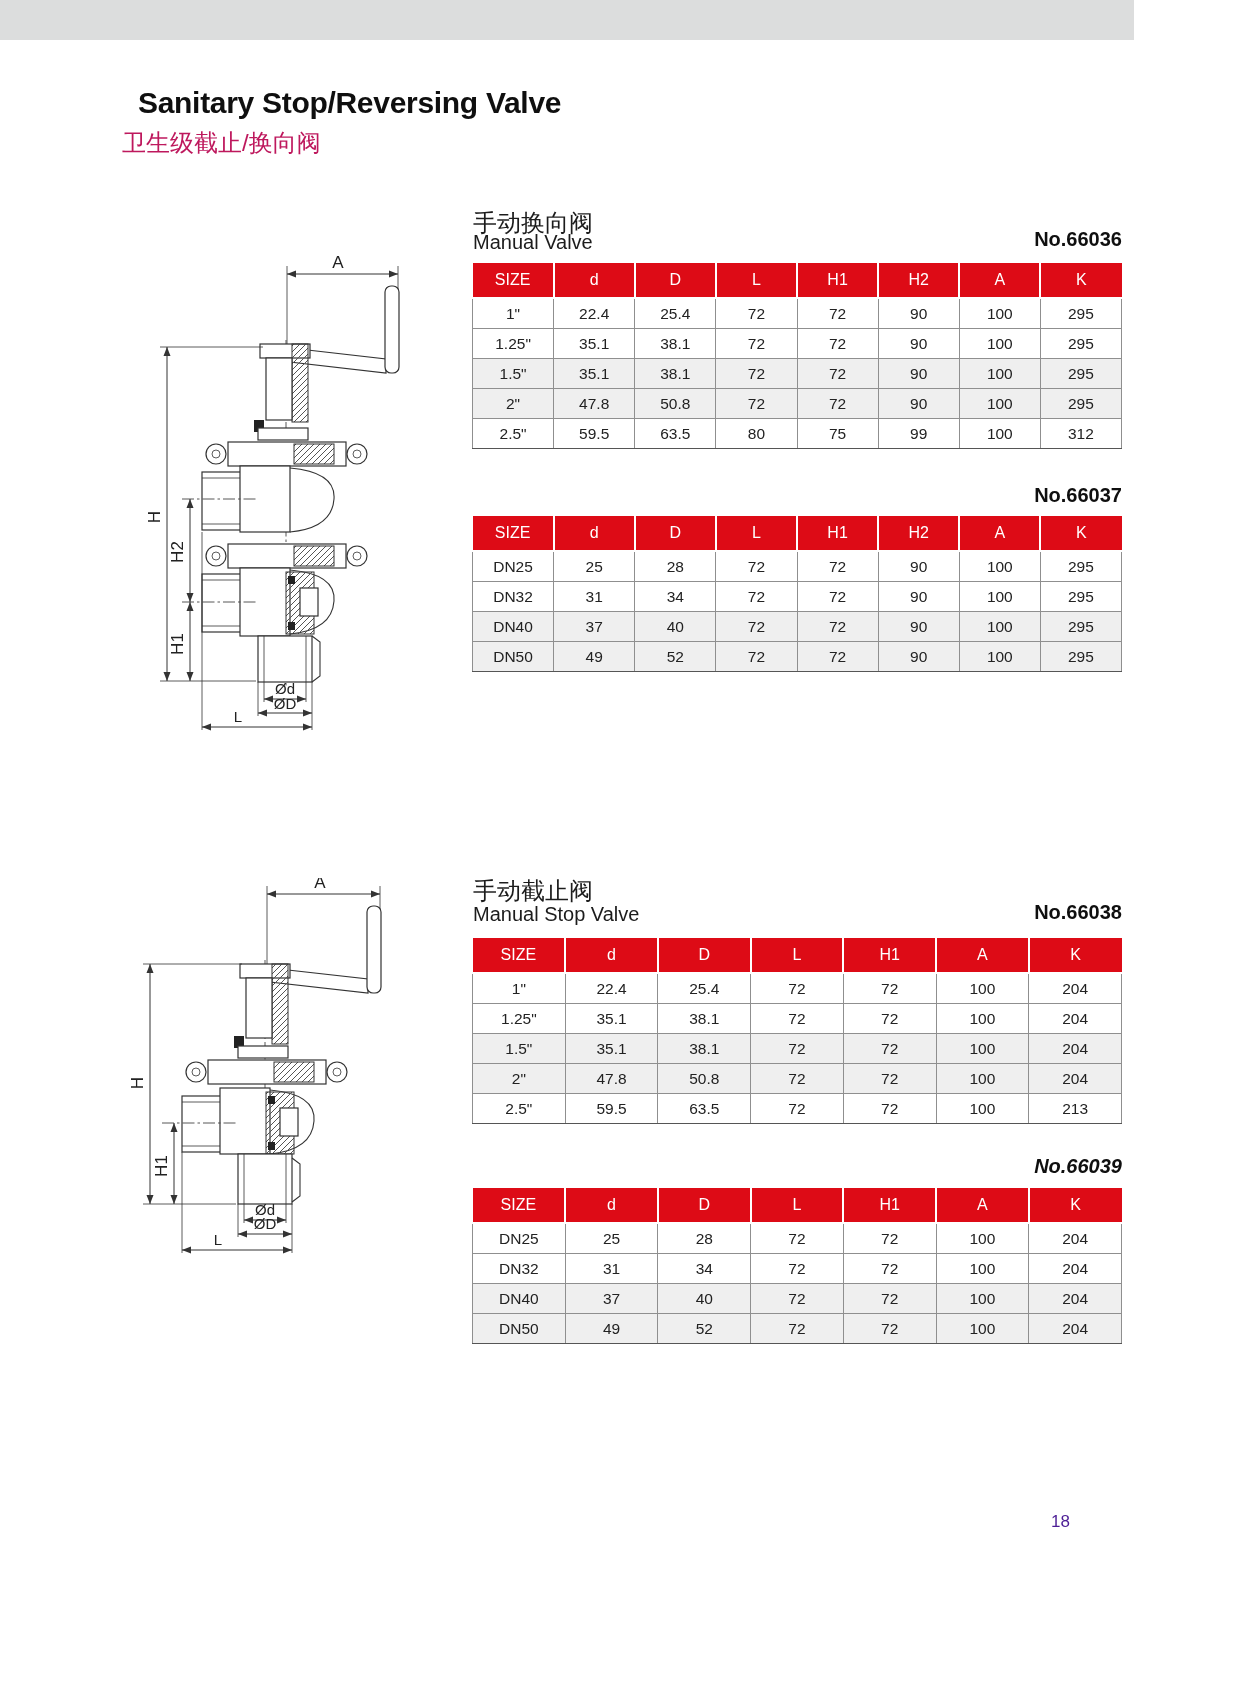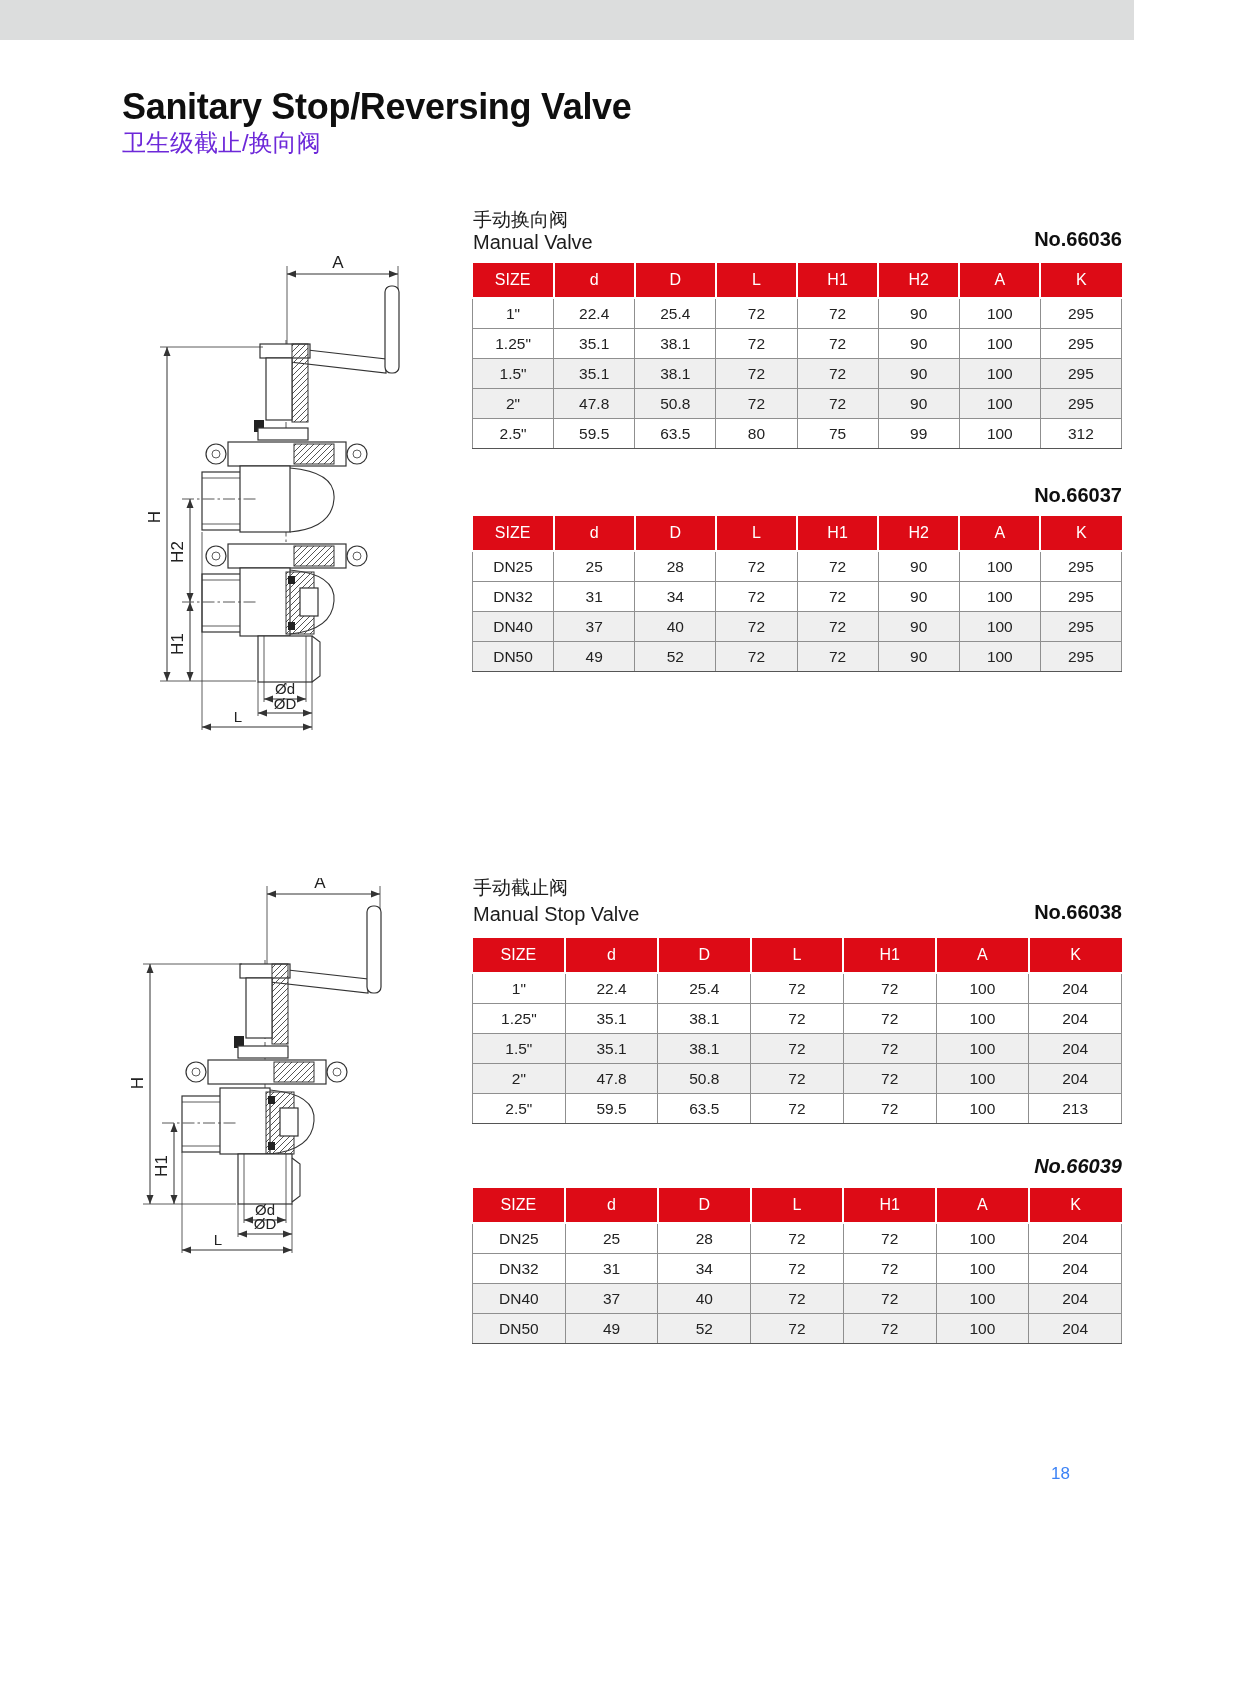--- a/index.html
+++ b/index.html
@@ -6,44 +6,44 @@
     --accent:#dd0b16;
     --rowalt:#efefef;
     --topbar:#dcdddd;
   }
   html,body{margin:0;padding:0;background:#fff;}
   .page{
     position:relative;width:1240px;height:1683px;background:#ffffff;
     font-family:"Liberation Sans",sans-serif;color:#1a1a1a;overflow:hidden;
   }
   .topbar{position:absolute;left:0;top:0;width:1134px;height:40px;background:var(--topbar);}
-  .title{position:absolute;left:122px;top:86px;font-size:36px;font-weight:bold;color:#0f0f0f;letter-spacing:-0.3px;}
-  .subtitle{position:absolute;left:122px;top:127px;font-size:24px;color:#6d28d9;}
-
-  .sec-zh{position:absolute;left:473px;font-size:19px;color:#1c1c1c;}
+  .title{position:absolute;left:138px;top:86px;font-size:30px;font-weight:bold;color:#0f0f0f;letter-spacing:-0.3px;}
+  .subtitle{position:absolute;left:122px;top:127px;font-size:24px;color:#be185d;}
+
+  .sec-zh{position:absolute;left:473px;font-size:24px;color:#1c1c1c;}
   .sec-en{position:absolute;left:473px;font-size:20px;color:#1c1c1c;}
   .model-no{position:absolute;left:472px;width:650px;text-align:right;font-size:20px;font-weight:bold;color:#0f0f0f;}
 
   table.dim{
     position:absolute;left:472px;width:650px;border-collapse:collapse;table-layout:fixed;
     font-size:15.5px;color:#222;
   }
   table.dim th{
     background:var(--accent);color:#fff;font-weight:normal;font-size:16px;height:34px;
     border-right:2px solid #fff;border-bottom:2px solid #fff;padding:0;
   }
   table.dim th:last-child{border-right:none;}
   table.dim td{
     height:29px;text-align:center;padding:0;background:#fff;
     border:1px solid #8f8f8f;
   }
   table.dim tr.alt td{background:var(--rowalt);}
   table.dim tbody tr:last-child td{border-bottom:1.5px solid #555;}
 
-  .pagenum{position:absolute;left:1030px;top:1464px;width:40px;text-align:right;font-size:17px;color:#3b82f6;}
+  .pagenum{position:absolute;left:1030px;top:1512px;width:40px;text-align:right;font-size:17px;color:#4c1d95;}
 
   .fig{position:absolute;}
   .fig svg{display:block;}
   .ol{fill:#fff;stroke:#333;stroke-width:1.2;}
   .ln{fill:none;stroke:#333;stroke-width:1.1;}
   .thin{fill:none;stroke:#333;stroke-width:0.8;}
   .dim-ln{fill:none;stroke:#333;stroke-width:1;}
   .cl{fill:none;stroke:#444;stroke-width:0.9;stroke-dasharray:12 3 2.5 3;}
   .dk{fill:#222;stroke:none;}
   .lab{font-family:"Liberation Sans",sans-serif;font-size:17px;fill:#222;}

